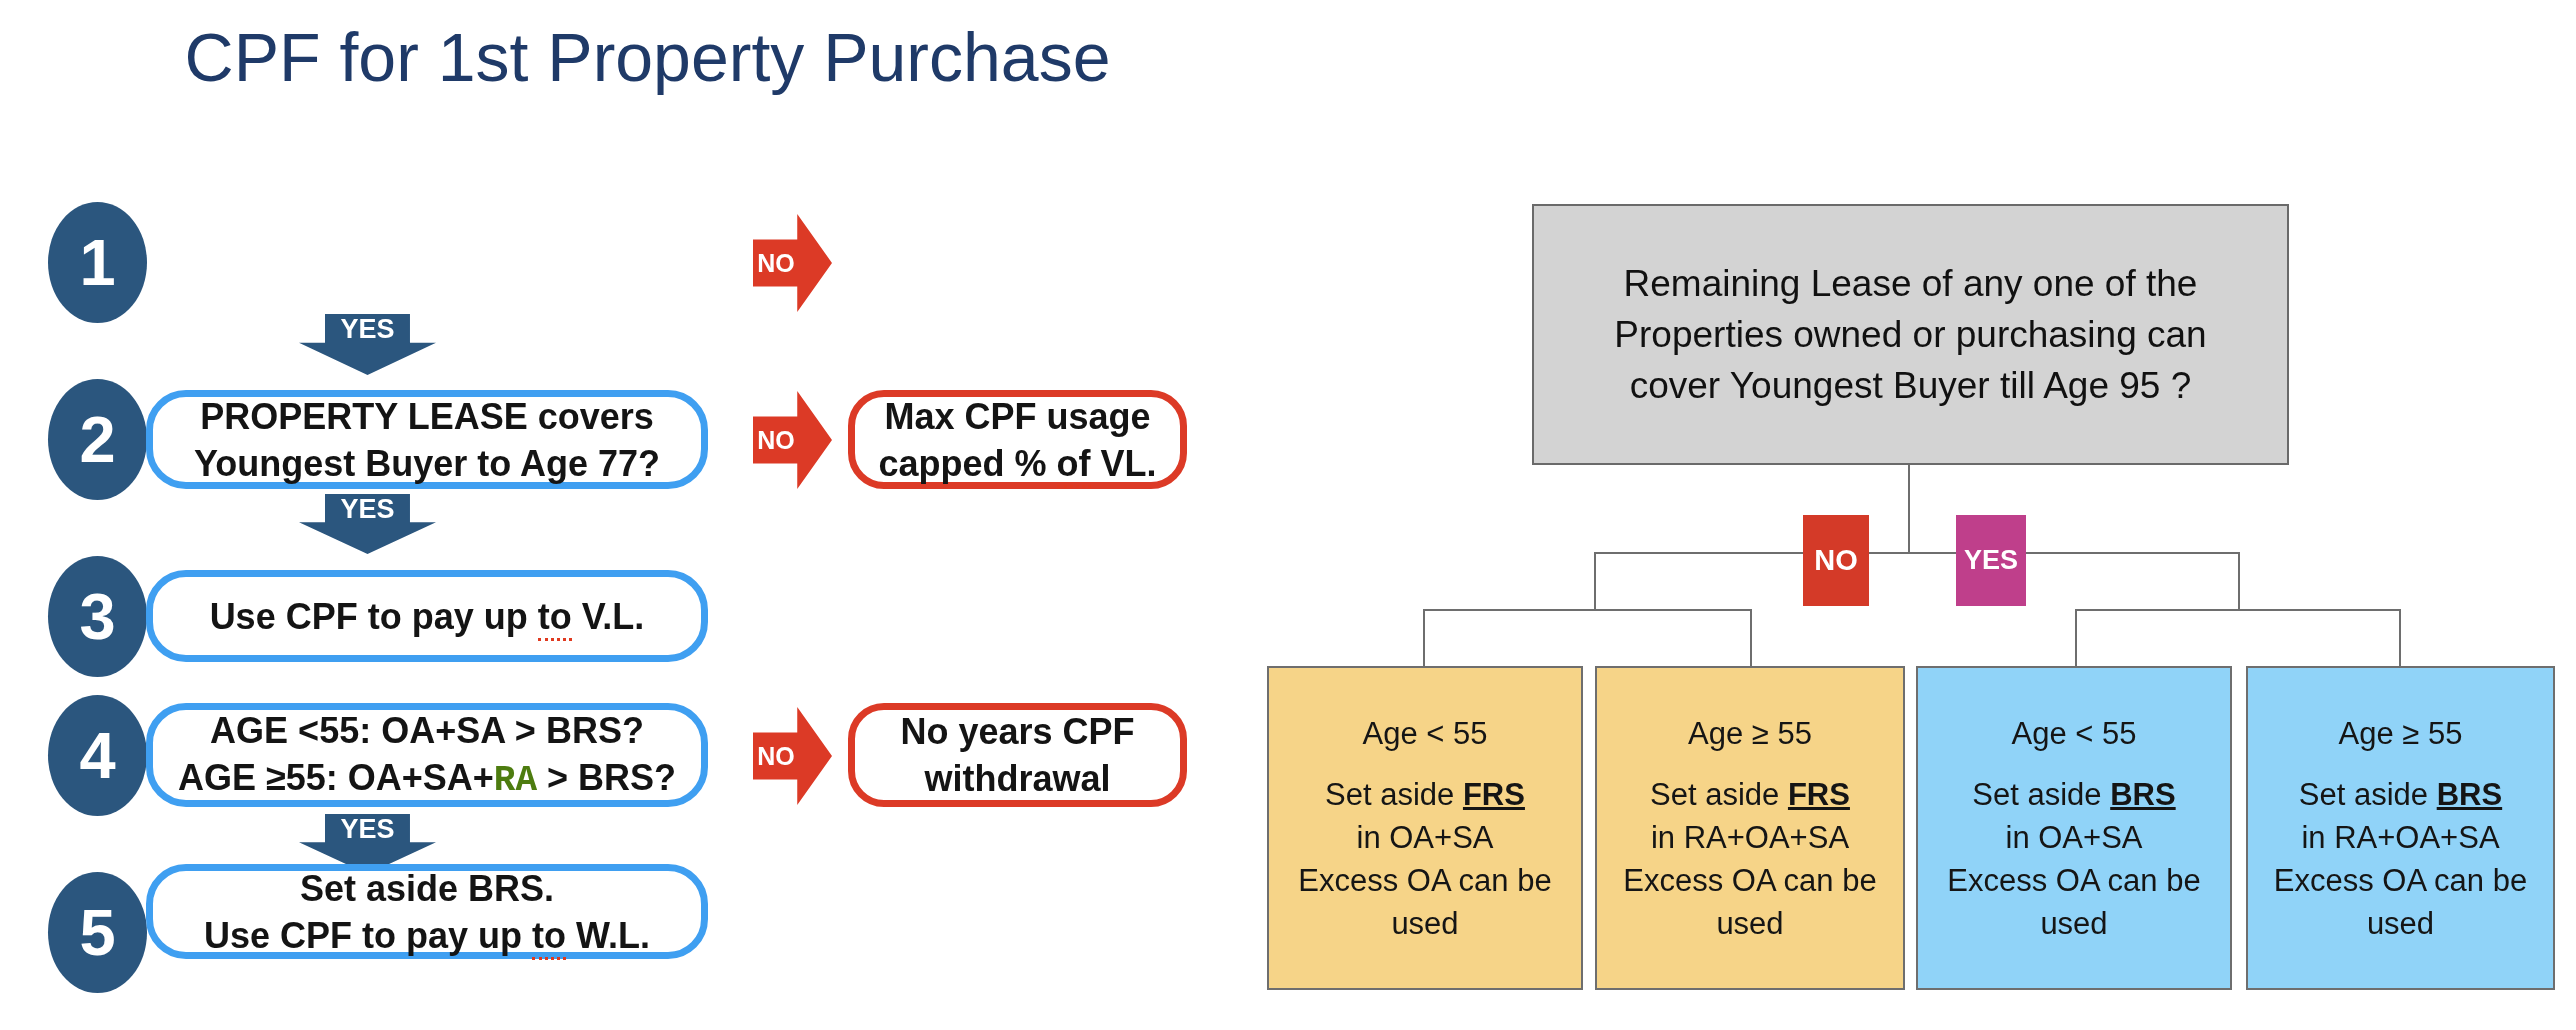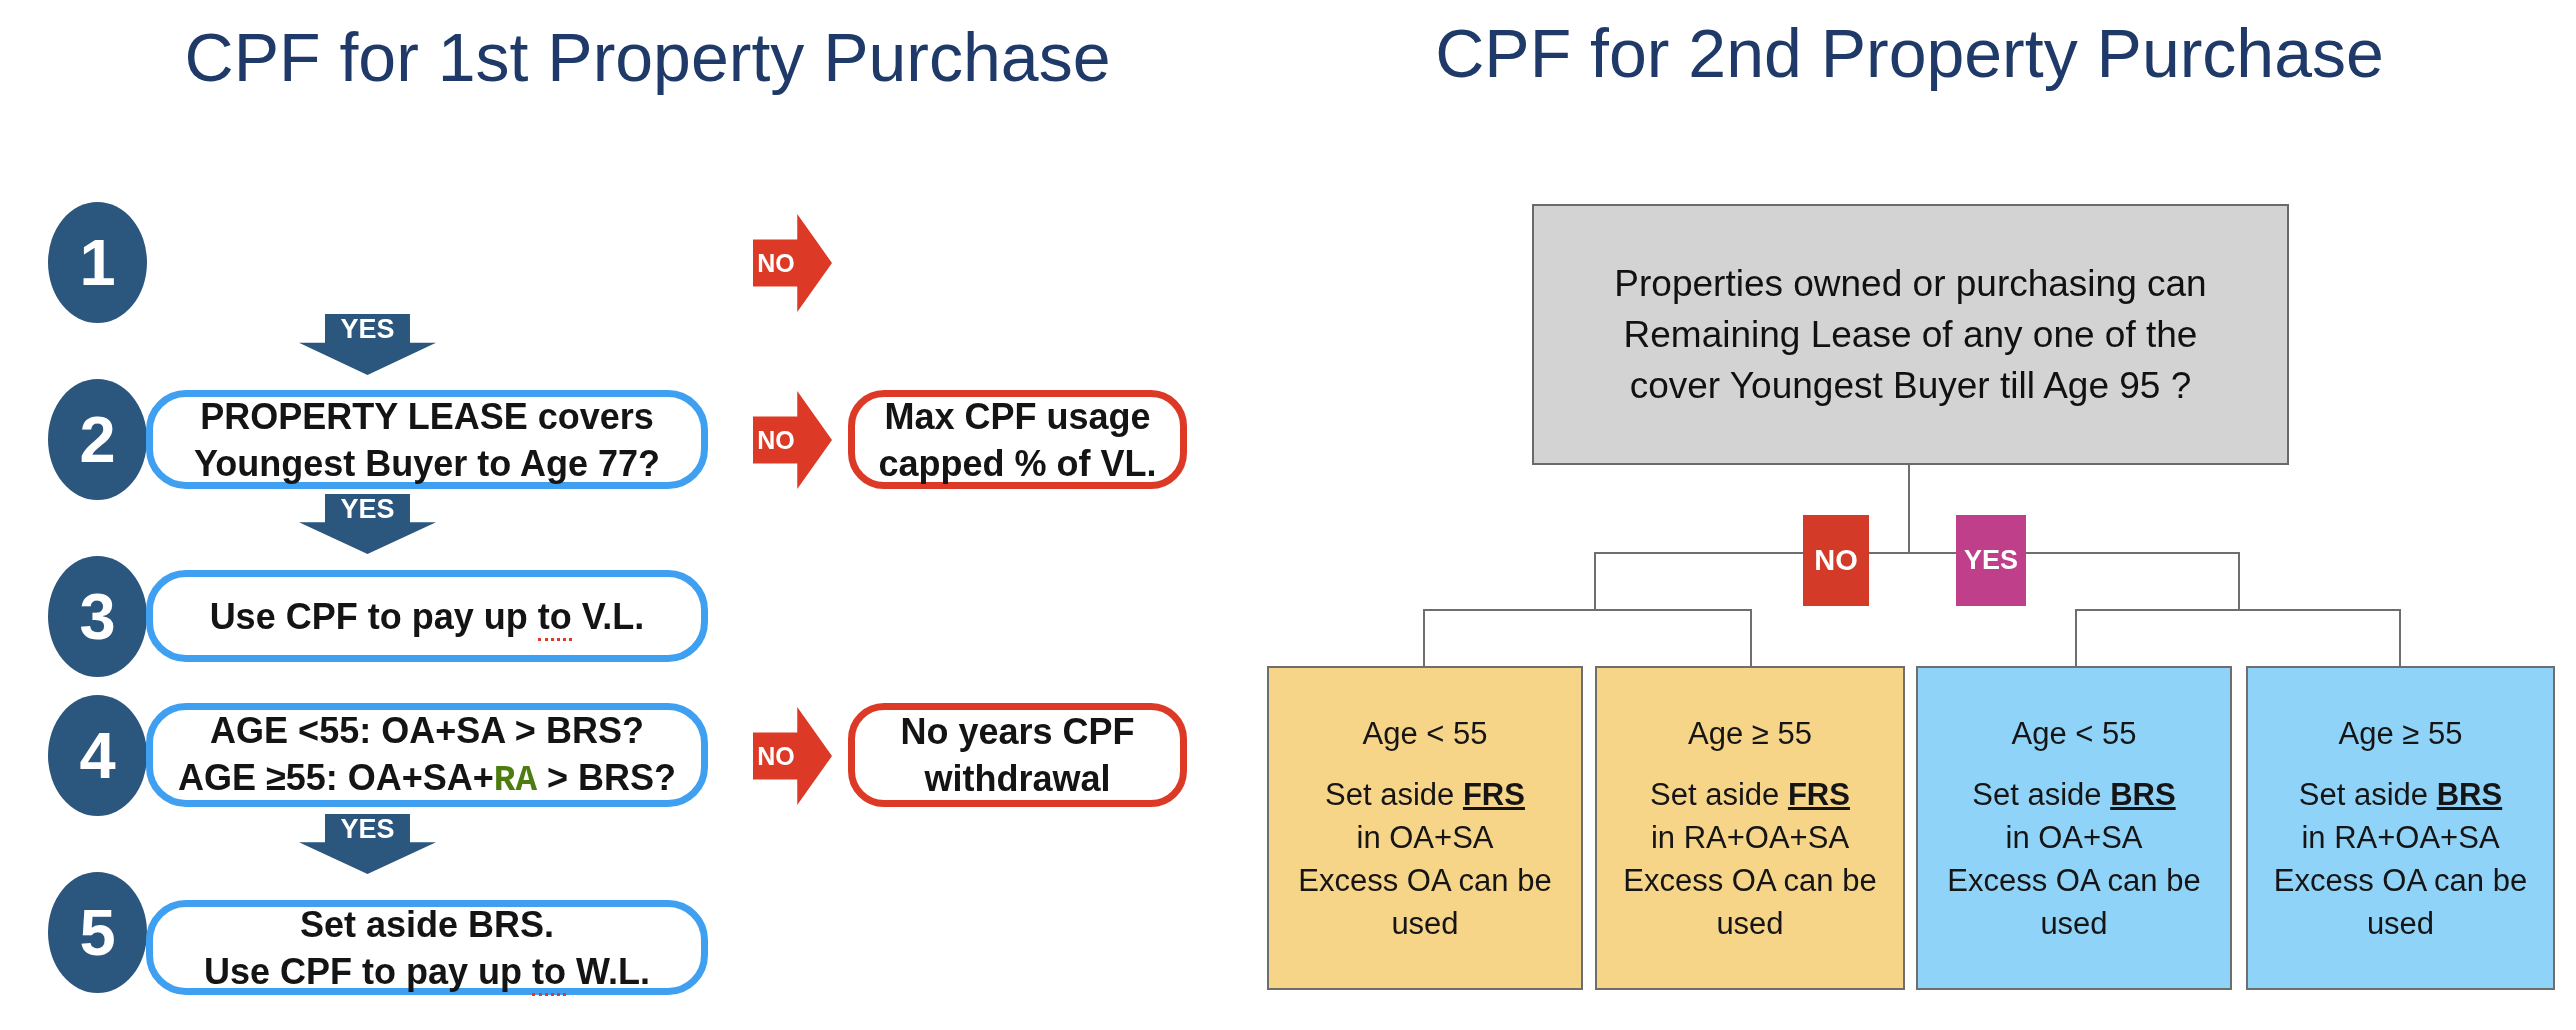--- a/index.html
+++ b/index.html
@@ -129,30 +129,29 @@
     <span class="bl">No years CPF</span>
     <span class="bl">withdrawal</span>
   </div>
   <div class="abs yes-arrow" style="left:299px;top:814px;width:137px;height:60px;">
     <span>YES</span>
   </div>
 
   <div class="abs num-circle" style="left:48px;top:872px;width:99px;height:121px;">
     <span>5</span>
   </div>
-  <div class="abs q-box" style="left:146px;top:900px;width:548px;height:81px;">
+  <div class="abs q-box" style="left:146px;top:864px;width:548px;height:81px;">
     <span class="bl">Set aside BRS.</span>
     <span class="bl"><span>Use CPF to pay up </span><span class="sq">to</span><span> W.L.</span></span>
   </div>
 
-  <div class="abs big-title" style="left:1321px;top:14.3px;width:1177px;">CPF for 2nd Property Purchase</div>
 
   <div class="abs root-box" style="left:1532px;top:204px;width:753px;height:257px;">
+    <span class="rl">Remaining Lease of any one of the</span>
     <span class="rl">Properties owned or purchasing can</span>
-    <span class="rl">Remaining Lease of any one of the</span>
     <span class="rl">cover Youngest Buyer till Age 95 ?</span>
   </div>
 
   <div class="abs cline" style="left:1908px;top:463px;width:2px;height:91px;"></div>
   <div class="abs cline" style="left:1594px;top:552px;width:646px;height:2px;"></div>
   <div class="abs cline" style="left:1594px;top:552px;width:2px;height:59px;"></div>
   <div class="abs cline" style="left:1423px;top:609px;width:329px;height:2px;"></div>
   <div class="abs cline" style="left:1423px;top:609px;width:2px;height:59px;"></div>
   <div class="abs cline" style="left:1750px;top:609px;width:2px;height:59px;"></div>
   <div class="abs cline" style="left:2238px;top:552px;width:2px;height:59px;"></div>

